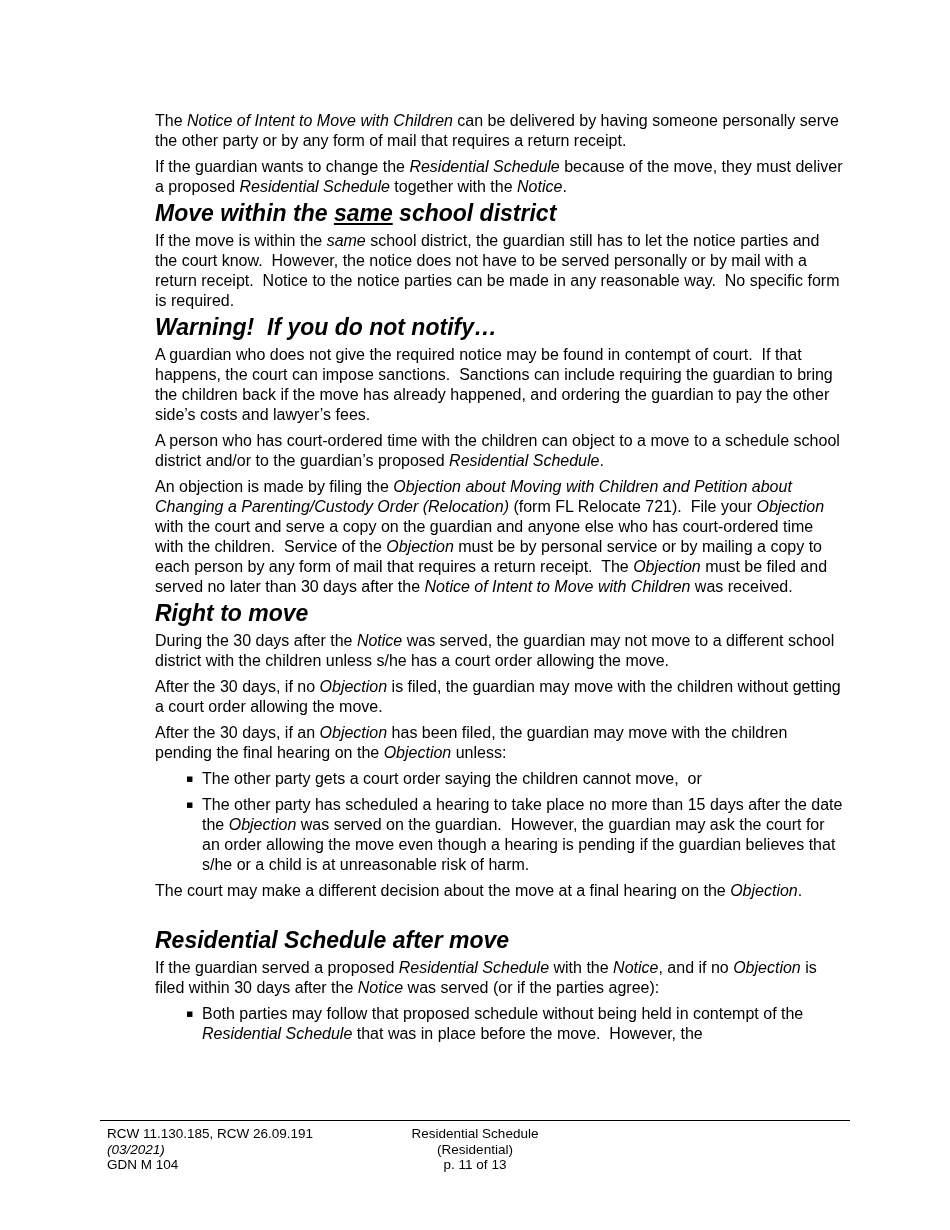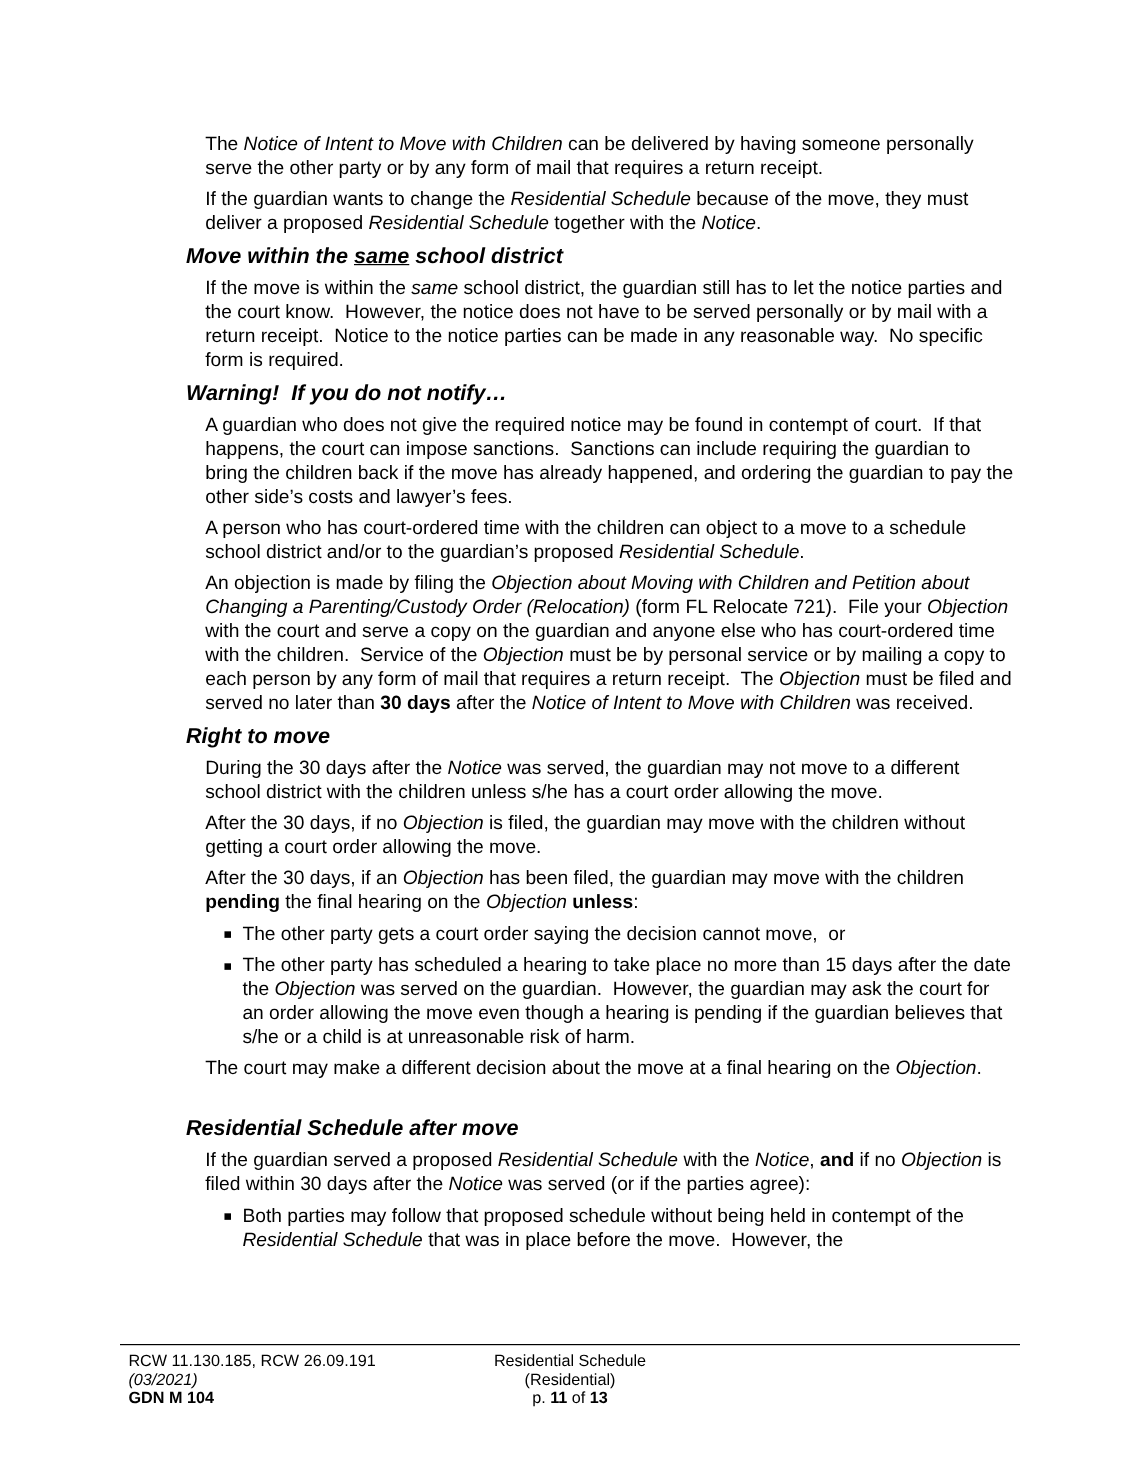--- a/index.html
+++ b/index.html
@@ -17,24 +17,23 @@
     position: absolute;
     left: 155px;
     top: 111px;
     width: 690px;
   }
   .para {
     font-size: 16px;
     line-height: 20px;
     margin-bottom: 6px;
     white-space: pre-wrap;
-    margin-left: 16px;
   }
   .heading {
-    font-size: 18px;
+    font-size: 23px;
     line-height: 21px;
     font-weight: bold;
     font-style: italic;
     margin-top: 1px;
     margin-bottom: 7px;
     white-space: pre-wrap;
   }
   .bullet-item {
     display: flex;
     padding-left: 31px;
@@ -44,21 +43,21 @@
   }
   .bullet-marker {
     flex: none;
     width: 16px;
     font-size: 11px;
     line-height: 20px;
     font-family: "DejaVu Sans", sans-serif;
   }
   .bullet-text { white-space: pre-wrap; }
   .run-i { font-style: italic; }
-  .run-b { font-weight: bold; }
+  .run-b { font-weight: normal; }
   .run-u { text-decoration: underline; }
   .footer {
     position: absolute;
     left: 100px;
     top: 1120px;
     width: 750px;
     border-top: 1px solid #000000;
     font-size: 13.5px;
     line-height: 15.5px;
   }
@@ -89,21 +88,21 @@
       <h3 class="heading"><span>Warning!  If you do not notify…</span></h3>
       <p class="para"><span>A guardian who does not give the required notice may be found in contempt of court.  If that happens, the court can impose sanctions.  Sanctions can include requiring the guardian to bring the children back if the move has already happened, and ordering the guardian to pay the other side’s costs and lawyer’s fees.</span></p>
       <p class="para"><span>A person who has court-ordered time with the children can object to a move to a schedule school district and/or to the guardian’s proposed </span><span class="run-i">Residential Schedule</span><span>.</span></p>
       <p class="para"><span>An objection is made by filing the </span><span class="run-i">Objection about Moving with Children and Petition about Changing a Parenting/Custody Order (Relocation)</span><span> (form FL Relocate 721).  File your </span><span class="run-i">Objection</span><span> with the court and serve a copy on the guardian and anyone else who has court-ordered time with the children.  Service of the </span><span class="run-i">Objection</span><span> must be by personal service or by mailing a copy to each person by any form of mail that requires a return receipt.  The </span><span class="run-i">Objection</span><span> must be filed and served no later than </span><span class="run-b">30 days</span><span> after the </span><span class="run-i">Notice of Intent to Move with Children</span><span> was received.</span></p>
       <h3 class="heading"><span>Right to move</span></h3>
       <p class="para"><span>During the 30 days after the </span><span class="run-i">Notice</span><span> was served, the guardian may not move to a different school district with the children unless s/he has a court order allowing the move.</span></p>
       <p class="para"><span>After the 30 days, if no </span><span class="run-i">Objection</span><span> is filed, the guardian may move with the children without getting a court order allowing the move.</span></p>
       <p class="para"><span>After the 30 days, if an </span><span class="run-i">Objection</span><span> has been filed, the guardian may move with the children </span><span class="run-b">pending</span><span> the final hearing on the </span><span class="run-i">Objection</span><span> </span><span class="run-b">unless</span><span>:</span></p>
       <div class="bullet-item">
         <span class="bullet-marker">▪</span>
-        <span class="bullet-text"><span>The other party gets a court order saying the decision cannot move,  or</span></span>
+        <span class="bullet-text"><span>The other party gets a court order saying the children cannot move,  or</span></span>
       </div>
       <div class="bullet-item">
         <span class="bullet-marker">▪</span>
         <span class="bullet-text"><span>The other party has scheduled a hearing to take place no more than 15 days after the date the </span><span class="run-i">Objection</span><span> was served on the guardian.  However, the guardian may ask the court for an order allowing the move even though a hearing is pending if the guardian believes that s/he or a child is at unreasonable risk of harm.</span></span>
       </div>
       <p class="para"><span>The court may make a different decision about the move at a final hearing on the </span><span class="run-i">Objection</span><span>.</span></p>
       <div style="height: 22px;"></div>
       <h3 class="heading"><span>Residential Schedule after move</span></h3>
       <p class="para"><span>If the guardian served a proposed </span><span class="run-i">Residential Schedule</span><span> with the </span><span class="run-i">Notice</span><span>, </span><span class="run-b">and</span><span> if no </span><span class="run-i">Objection</span><span> is filed within 30 days after the </span><span class="run-i">Notice</span><span> was served (or if the parties agree):</span></p>
       <div class="bullet-item">

